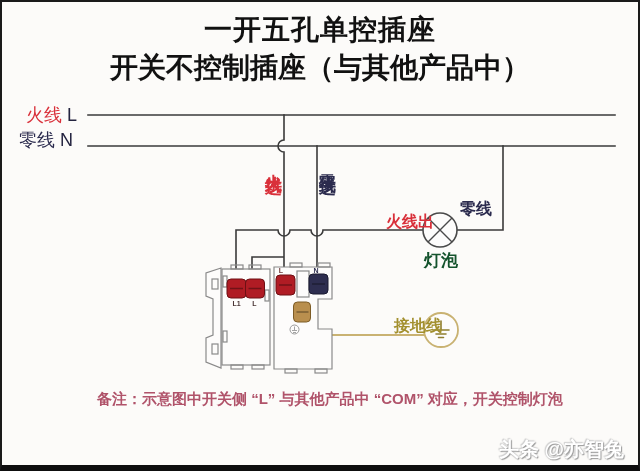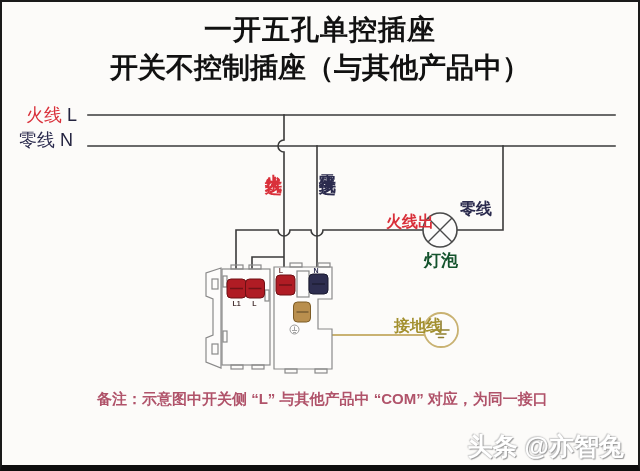--- a/index.html
+++ b/index.html
@@ -50,21 +50,21 @@
   #live-out-label{left:368px;top:212px;font-size:16px;font-weight:900;color:var(--red);margin-left:16px;}
   #neutral-right-label{left:458px;top:199px;font-size:16px;font-weight:900;color:var(--navy);}
   #bulb-label{left:422px;top:250px;font-size:17px;font-weight:800;color:#14532d;}
   #earth-label{left:356px;top:316px;font-size:16px;font-weight:700;color:var(--earth-text);margin-left:36px;}
   .termlbl{font-size:7px;font-weight:700;color:#4a3535;text-align:center;}
   #t-l1{left:225px;top:298px;width:19px;}
   #t-lsw{left:243px;top:298px;width:19px;}
   #t-lsock{left:273px;top:265px;width:12px;color:#6a3a3a;}
   #t-nsock{left:308px;top:265px;width:12px;color:var(--term-navy);}
   #note-label{left:95px;top:389px;font-size:15px;font-weight:600;color:var(--note);}
-  #watermark{right:14px;bottom:6px;font-size:25px;font-weight:800;color:#ffffff;
+  #watermark{right:14px;bottom:6px;font-size:20px;font-weight:800;color:#ffffff;
      text-shadow:1px 1px 1px #9a9a9a,-1px -1px 1px #cfcfcf,0 0 2px #b5b5b5;margin-left:44px;}
 </style>
 </head>
 <body>
 
 <div class="frame">
 
   <div class="lbl title1">一开五孔单控插座</div>
   <div class="lbl title2">开关不控制插座（与其他产品中）</div>
 
@@ -157,16 +157,16 @@
   <div class="lbl" id="live-out-label">火线出</div>
   <div class="lbl" id="neutral-right-label">零线</div>
   <div class="lbl" id="bulb-label">灯泡</div>
   <div class="lbl" id="earth-label">接地线</div>
 
   <div class="lbl termlbl" id="t-l1">L1</div>
   <div class="lbl termlbl" id="t-lsw">L</div>
   <div class="lbl termlbl" id="t-lsock">L</div>
   <div class="lbl termlbl" id="t-nsock">N</div>
 
-  <div class="lbl" id="note-label">备注：示意图中开关侧 “L” 与其他产品中 “COM” 对应，为同一接口</div>
+  <div class="lbl" id="note-label">备注：示意图中开关侧 “L” 与其他产品中 “COM” 对应，开关控制灯泡</div>
   <div class="lbl" id="watermark">头条 @亦智兔</div>
 
 </div>
 
 </body></html>

